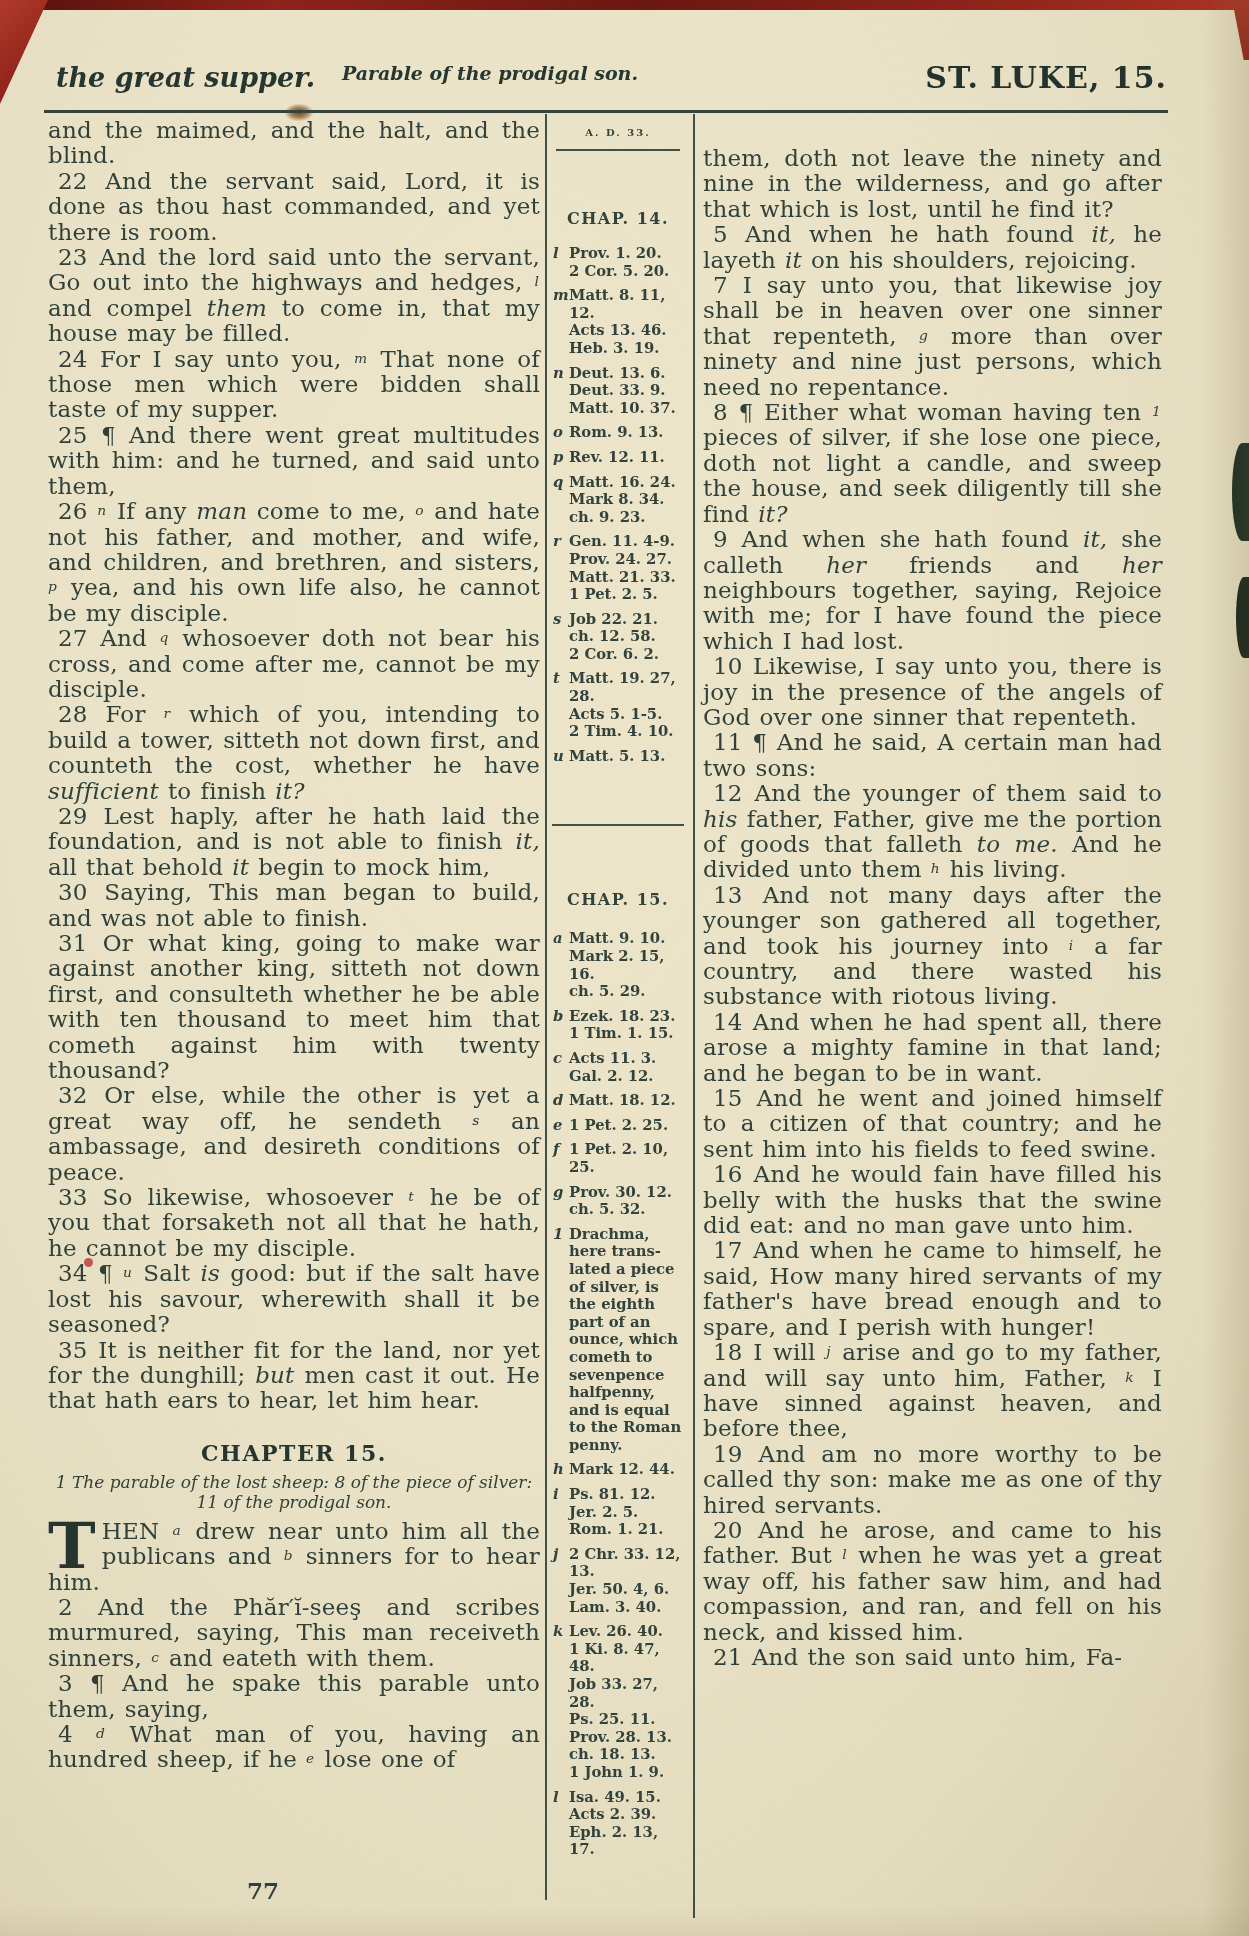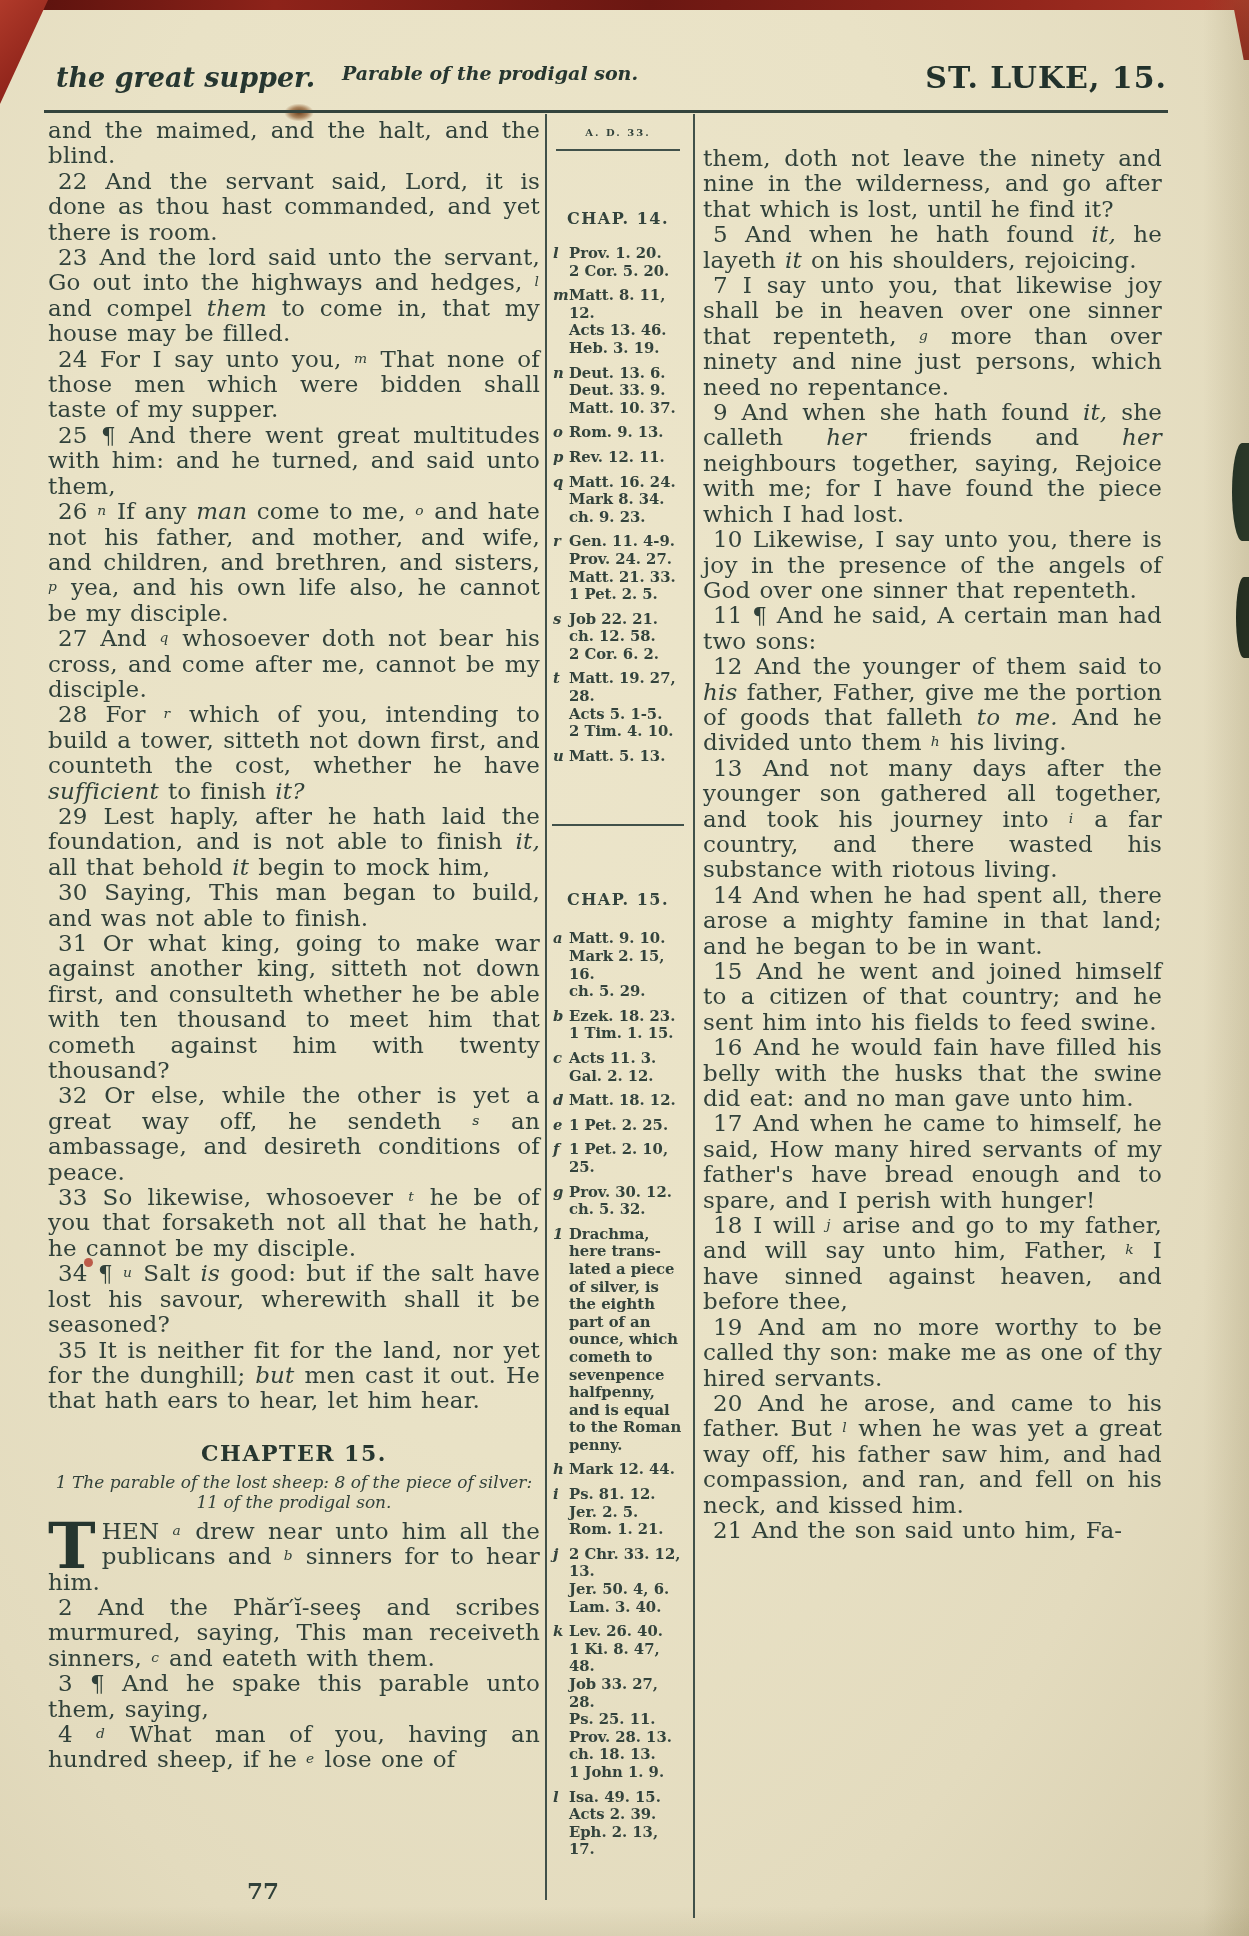--- a/index.html
+++ b/index.html
@@ -157,20 +157,21 @@
           <div class="ref-entry"><span class="ref-key">l</span>Isa. 49. 15.<br>Acts 2. 39.<br>Eph. 2. 13, 17.</div>
         </div>
       </div>
   </aside>
 
   <section class="col-right">
     <div class="verses">
         <p class="verse">them, doth not leave the ninety and nine in the wilderness, and go after that which is lost, until he find it?</p>
         <p class="verse">5 And when he hath found <i>it,</i> he layeth <i>it</i> on his shoulders, rejoicing.</p>
         <p class="verse">7 I say unto you, that likewise joy shall be in heaven over one sinner that repenteth, <sup class="rl">g</sup> more than over ninety and nine just persons, which need no repentance.</p>
+        <p class="verse">8 ¶ Either what woman having ten <sup class="rl">1</sup> pieces of silver, if she lose one piece, doth not light a candle, and sweep the house, and seek diligently till she find <i>it?</i></p>
         <p class="verse">9 And when she hath found <i>it,</i> she calleth <i>her</i> friends and <i>her</i> neighbours together, saying, Rejoice with me; for I have found the piece which I had lost.</p>
         <p class="verse">10 Likewise, I say unto you, there is joy in the presence of the angels of God over one sinner that repenteth.</p>
         <p class="verse">11 ¶ And he said, A certain man had two sons:</p>
         <p class="verse">12 And the younger of them said to <i>his</i> father, Father, give me the portion of goods that falleth <i>to me.</i> And he divided unto them <sup class="rl">h</sup> his living.</p>
         <p class="verse">13 And not many days after the younger son gathered all together, and took his journey into <sup class="rl">i</sup> a far country, and there wasted his substance with riotous living.</p>
         <p class="verse">14 And when he had spent all, there arose a mighty famine in that land; and he began to be in want.</p>
         <p class="verse">15 And he went and joined himself to a citizen of that country; and he sent him into his fields to feed swine.</p>
         <p class="verse">16 And he would fain have filled his belly with the husks that the swine did eat: and no man gave unto him.</p>
         <p class="verse">17 And when he came to himself, he said, How many hired servants of my father's have bread enough and to spare, and I perish with hunger!</p>
         <p class="verse">18 I will <sup class="rl">j</sup> arise and go to my father, and will say unto him, Father, <sup class="rl">k</sup> I have sinned against heaven, and before thee,</p>

